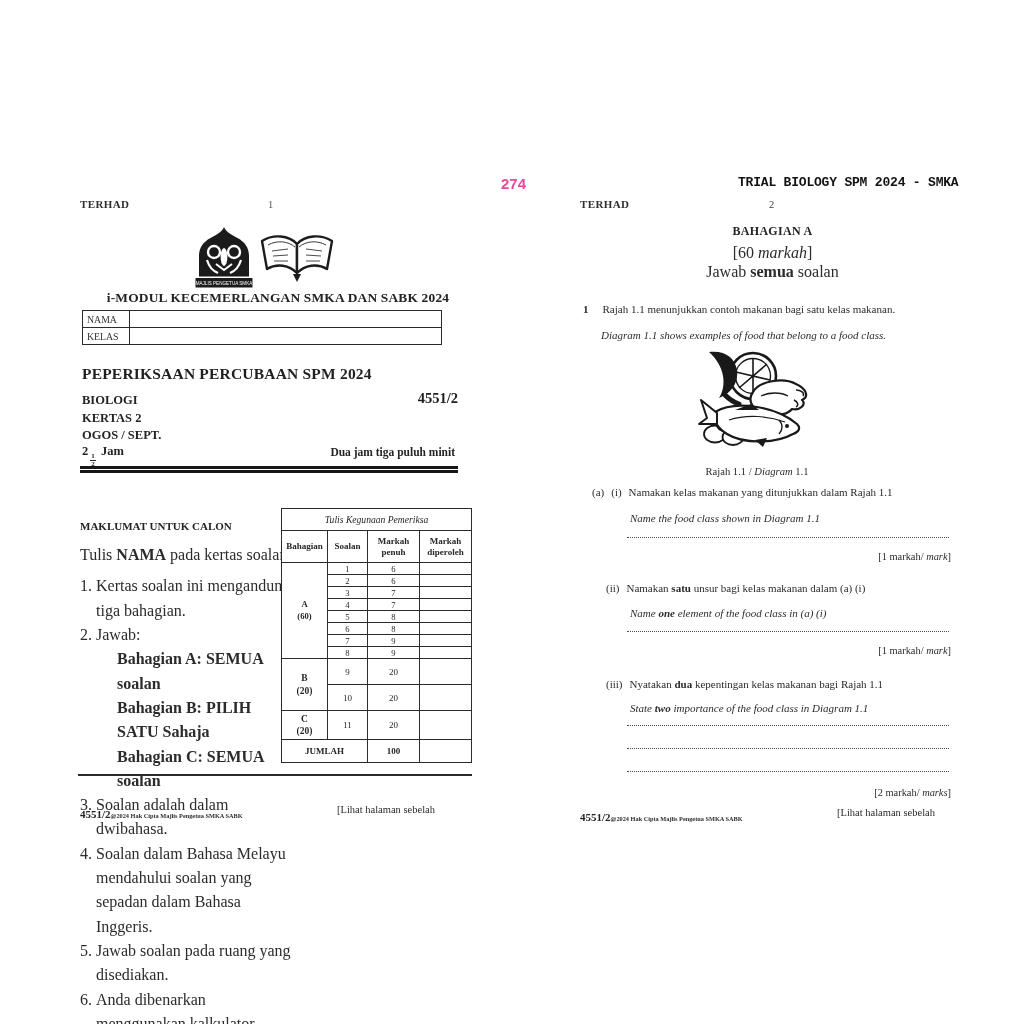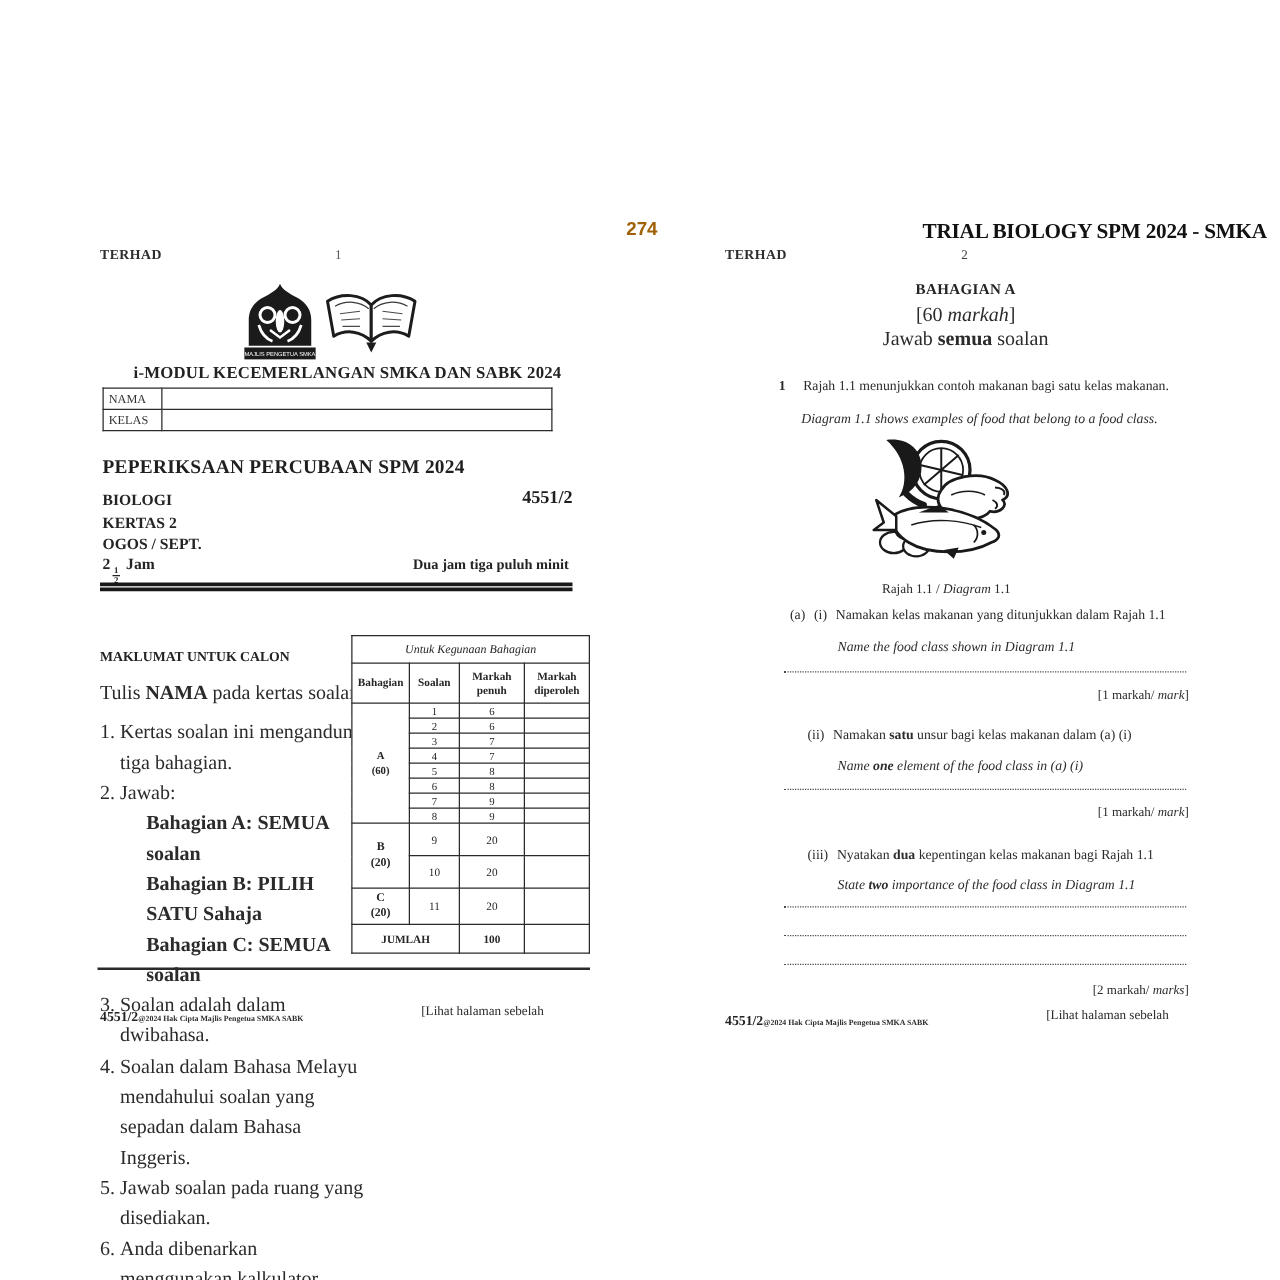--- a/index.html
+++ b/index.html
@@ -1,22 +1,22 @@
 <!DOCTYPE html>
 <html><head>
 <meta charset="utf-8">
 <style>
   html,body{margin:0;padding:0;background:#fff;}
   .canvas{position:relative;width:1024px;height:1024px;background:#ffffff;overflow:hidden;
           font-family:"Liberation Serif",serif;color:#262626;}
   .abs{position:absolute;}
 
   
-  .ov-num{font-family:"Liberation Sans",sans-serif;font-weight:700;font-size:15px;color:#a16207;}
-  .ov-title{font-family:Liberation Serif, serif;font-weight:700;font-size:17px;letter-spacing:-0.2px;color:#121212;}
+  .ov-num{font-family:"Liberation Sans",sans-serif;font-weight:700;font-size:15px;color:#ec4899;}
+  .ov-title{font-family:Liberation Mono, monospace;font-weight:700;font-size:13px;letter-spacing:-0.2px;color:#121212;}
 
   
   .page{position:absolute;top:190px;height:645px;background:transparent;}
   .page-left{left:78px;width:400px;}
   .page-right{left:575px;width:395px;}
 
   .terhad{font-weight:700;font-size:11px;letter-spacing:.4px;color:#2e2e2e;}
   .pgno{font-size:10.5px;color:#5a5a5a;}
 
   .module-title{width:100%;text-align:center;font-weight:700;font-size:13.4px;letter-spacing:.2px;color:#222;}
@@ -58,21 +58,21 @@
   table.exm .sec{font-weight:700;font-size:9.5px;line-height:1.3;}
 
   .pages-note{width:394px;text-align:center;font-size:11.3px;color:#2b2b2b;}
   .footer-code{font-weight:700;font-size:11px;color:#242424;}
   .footer-copy{font-weight:700;font-size:6.3px;color:#2e2e2e;}
   .footer-right{font-size:10.5px;color:#2b2b2b;}
 
   
   .sec-title{width:100%;text-align:center;font-weight:700;font-size:12px;color:#242424;letter-spacing:.3px;}
   .sec-sub{width:100%;text-align:center;font-size:16px;color:#2b2b2b;}
-  .qline{font-size:11px;color:#2b2b2b;white-space:nowrap;margin-left:40px;}
+  .qline{font-size:11px;color:#2b2b2b;white-space:nowrap;}
   .qline .qn{font-weight:700;margin-right:14px;}
   .en{font-style:italic;}
   .lblgap{margin-right:7px;}
   .dotline{border-bottom:1.7px dotted #4c4c4c;height:6px;}
   .marks{font-size:10.4px;color:#2b2b2b;white-space:nowrap;}
   .caption{text-align:center;font-size:10.6px;color:#2b2b2b;}
   b.inb{font-weight:700;}
 </style>
 </head>
 <body>
@@ -178,21 +178,21 @@
 
     <table class="exm abs" style="left:203px;top:318px;">
       <colgroup>
           <col style="width:46px">
           <col style="width:40px">
           <col style="width:52px">
           <col style="width:52px">
         </colgroup>
       <tbody>
           <tr>
-            <th class="ttl" colspan="4">Untuk Kegunaan Bahagian</th>
+            <th class="ttl" colspan="4">Tulis Kegunaan Pemeriksa</th>
           </tr>
       <tr>
         <th class="hd">Bahagian</th>
         <th class="hd">Soalan</th>
         <th class="hd">Markah penuh</th>
         <th class="hd">Markah diperoleh</th>
       </tr>
       <tr class="ra">
         <td class="sec" rowspan="8">
               <div>A</div>

